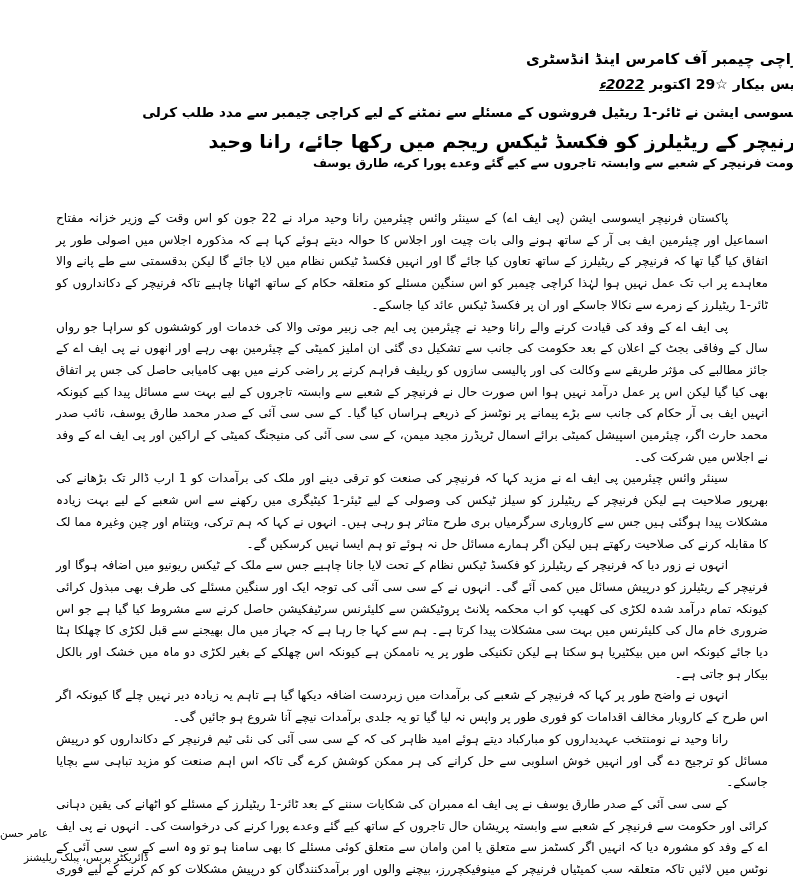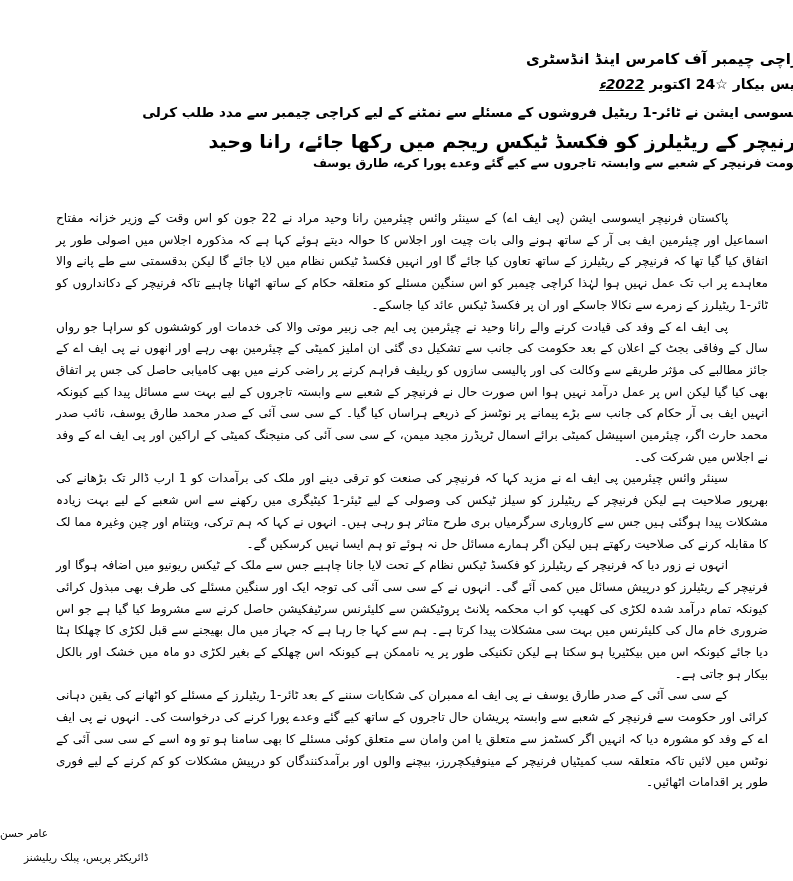--- a/index.html
+++ b/index.html
@@ -30,30 +30,32 @@
   .s1 { top: 827px; }
   .s2 { top: 851px; padding-left: 24px; }
 </style>
 </head>
 <body>
 
 <div class="page">
   <div class="title t1">کراچی چیمبر آف کامرس اینڈ انڈسٹری</div>
   <div class="title t2">
     <span>پریس بیکار</span>
-    <span style="font-weight:normal">☆</span><span>24 اکتوبر</span>
+    <span style="font-weight:normal">☆</span><span>29 اکتوبر</span>
     <span class="date-num">2022ء</span>
   </div>
   <div class="title t3">فرنیچر ایسوسی ایشن نے ٹائر-1 ریٹیل فروشوں کے مسئلے سے نمٹنے کے لیے کراچی چیمبر سے مدد طلب کرلی</div>
   <div class="title t4">فرنیچر کے ریٹیلرز کو فکسڈ ٹیکس ریجم میں رکھا جائے، رانا وحید</div>
   <div class="title t5">حکومت فرنیچر کے شعبے سے وابستہ تاجروں سے کیے گئے وعدے پورا کرے، طارق یوسف</div>
 
   <div class="body-text">
     <p>پاکستان فرنیچر ایسوسی ایشن (پی ایف اے) کے سینئر وائس چیئرمین رانا وحید مراد نے 22 جون کو اس وقت کے وزیر خزانہ مفتاح اسماعیل اور چیئرمین ایف بی آر کے ساتھ ہونے والی بات چیت اور اجلاس کا حوالہ دیتے ہوئے کہا ہے کہ مذکورہ اجلاس میں اصولی طور پر اتفاق کیا گیا تھا کہ فرنیچر کے ریٹیلرز کے ساتھ تعاون کیا جائے گا اور انہیں فکسڈ ٹیکس نظام میں لایا جائے گا لیکن بدقسمتی سے طے پانے والا معاہدے پر اب تک عمل نہیں ہوا لہٰذا کراچی چیمبر کو اس سنگین مسئلے کو متعلقہ حکام کے ساتھ اٹھانا چاہیے تاکہ فرنیچر کے دکانداروں کو ٹائر-1 ریٹیلرز کے زمرے سے نکالا جاسکے اور ان پر فکسڈ ٹیکس عائد کیا جاسکے۔</p>
     <p>پی ایف اے کے وفد کی قیادت کرنے والے رانا وحید نے چیئرمین پی ایم جی زبیر موتی والا کی خدمات اور کوششوں کو سراہا جو رواں سال کے وفاقی بجٹ کے اعلان کے بعد حکومت کی جانب سے تشکیل دی گئی ان املیز کمیٹی کے چیئرمین بھی رہے اور انھوں نے پی ایف اے کے جائز مطالبے کی مؤثر طریقے سے وکالت کی اور پالیسی سازوں کو ریلیف فراہم کرنے پر راضی کرنے میں بھی کامیابی حاصل کی جس پر اتفاق بھی کیا گیا لیکن اس پر عمل درآمد نہیں ہوا اس صورت حال نے فرنیچر کے شعبے سے وابستہ تاجروں کے لیے بہت سے مسائل پیدا کیے کیونکہ انہیں ایف بی آر حکام کی جانب سے بڑے پیمانے پر نوٹسز کے ذریعے ہراساں کیا گیا۔ کے سی سی آئی کے صدر محمد طارق یوسف، نائب صدر محمد حارث اگر، چیئرمین اسپیشل کمیٹی برائے اسمال ٹریڈرز مجید میمن، کے سی سی آئی کی منیجنگ کمیٹی کے اراکین اور پی ایف اے کے وفد نے اجلاس میں شرکت کی۔</p>
     <p>سینئر وائس چیئرمین پی ایف اے نے مزید کہا کہ فرنیچر کی صنعت کو ترقی دینے اور ملک کی برآمدات کو 1 ارب ڈالر تک بڑھانے کی بھرپور صلاحیت ہے لیکن فرنیچر کے ریٹیلرز کو سیلز ٹیکس کی وصولی کے لیے ٹیئر-1 کیٹیگری میں رکھنے سے اس شعبے کے لیے بہت زیادہ مشکلات پیدا ہوگئی ہیں جس سے کاروباری سرگرمیاں بری طرح متاثر ہو رہی ہیں۔ انہوں نے کہا کہ ہم ترکی، ویتنام اور چین وغیرہ مما لک کا مقابلہ کرنے کی صلاحیت رکھتے ہیں لیکن اگر ہمارے مسائل حل نہ ہوئے تو ہم ایسا نہیں کرسکیں گے۔</p>
     <p>انہوں نے زور دیا کہ فرنیچر کے ریٹیلرز کو فکسڈ ٹیکس نظام کے تحت لایا جانا چاہیے جس سے ملک کے ٹیکس ریونیو میں اضافہ ہوگا اور فرنیچر کے ریٹیلرز کو درپیش مسائل میں کمی آئے گی۔ انہوں نے کے سی سی آئی کی توجہ ایک اور سنگین مسئلے کی طرف بھی مبذول کرائی کیونکہ تمام درآمد شدہ لکڑی کی کھیپ کو اب محکمہ پلانٹ پروٹیکشن سے کلیئرنس سرٹیفکیشن حاصل کرنے سے مشروط کیا گیا ہے جو اس ضروری خام مال کی کلیئرنس میں بہت سی مشکلات پیدا کرتا ہے۔ ہم سے کہا جا رہا ہے کہ جہاز میں مال بھیجنے سے قبل لکڑی کا چھلکا ہٹا دیا جائے کیونکہ اس میں بیکٹیریا ہو سکتا ہے لیکن تکنیکی طور پر یہ ناممکن ہے کیونکہ اس چھلکے کے بغیر لکڑی دو ماہ میں خشک اور بالکل بیکار ہو جاتی ہے۔</p>
+    <p>انہوں نے واضح طور پر کہا کہ فرنیچر کے شعبے کی برآمدات میں زبردست اضافہ دیکھا گیا ہے تاہم یہ زیادہ دیر نہیں چلے گا کیونکہ اگر اس طرح کے کاروبار مخالف اقدامات کو فوری طور پر واپس نہ لیا گیا تو یہ جلدی برآمدات نیچے آنا شروع ہو جائیں گی۔</p>
+    <p>رانا وحید نے نومنتخب عہدیداروں کو مبارکباد دیتے ہوئے امید ظاہر کی کہ کے سی سی آئی کی نئی ٹیم فرنیچر کے دکانداروں کو درپیش مسائل کو ترجیح دے گی اور انہیں خوش اسلوبی سے حل کرانے کی ہر ممکن کوشش کرے گی تاکہ اس اہم صنعت کو مزید تباہی سے بچایا جاسکے۔</p>
     <p>کے سی سی آئی کے صدر طارق یوسف نے پی ایف اے ممبران کی شکایات سننے کے بعد ٹائر-1 ریٹیلرز کے مسئلے کو اٹھانے کی یقین دہانی کرائی اور حکومت سے فرنیچر کے شعبے سے وابستہ پریشان حال تاجروں کے ساتھ کیے گئے وعدے پورا کرنے کی درخواست کی۔ انہوں نے پی ایف اے کے وفد کو مشورہ دیا کہ انہیں اگر کسٹمز سے متعلق یا امن وامان سے متعلق کوئی مسئلے کا بھی سامنا ہو تو وہ اسے کے سی سی آئی کے نوٹس میں لائیں تاکہ متعلقہ سب کمیٹیاں فرنیچر کے مینوفیکچررز، بیچنے والوں اور برآمدکنندگان کو درپیش مشکلات کو کم کرنے کے لیے فوری طور پر اقدامات اٹھائیں۔</p>
   </div>
 
   <div class="sig s1">عامر حسن</div>
   <div class="sig s2">ڈائریکٹر پریس، پبلک ریلیشنز</div>
 </div>
 
 </body></html>

